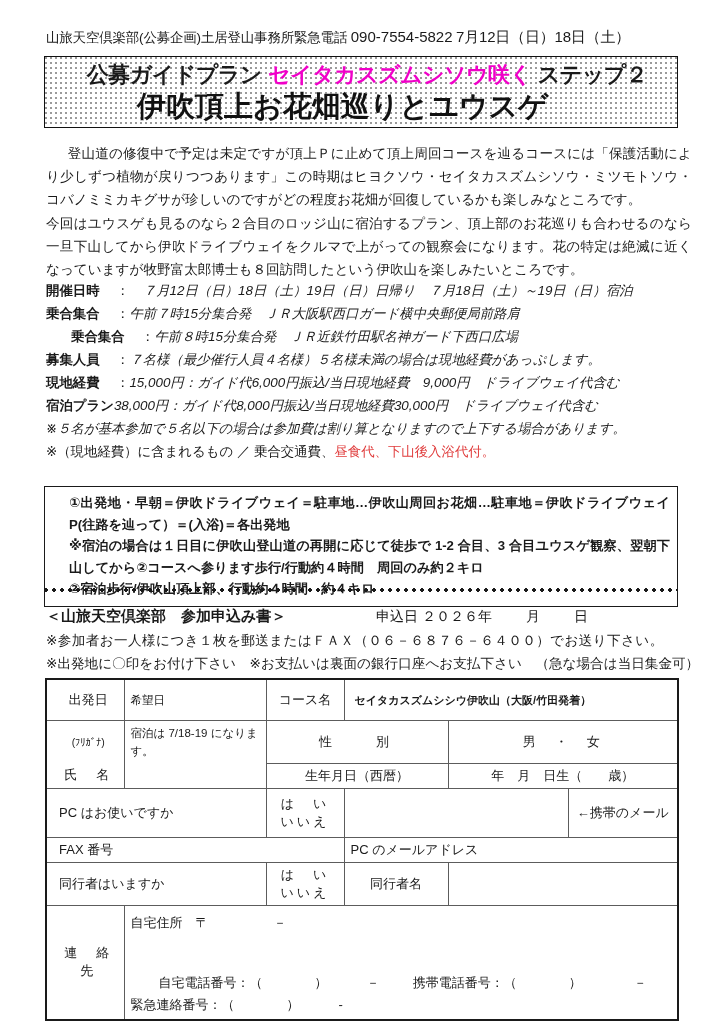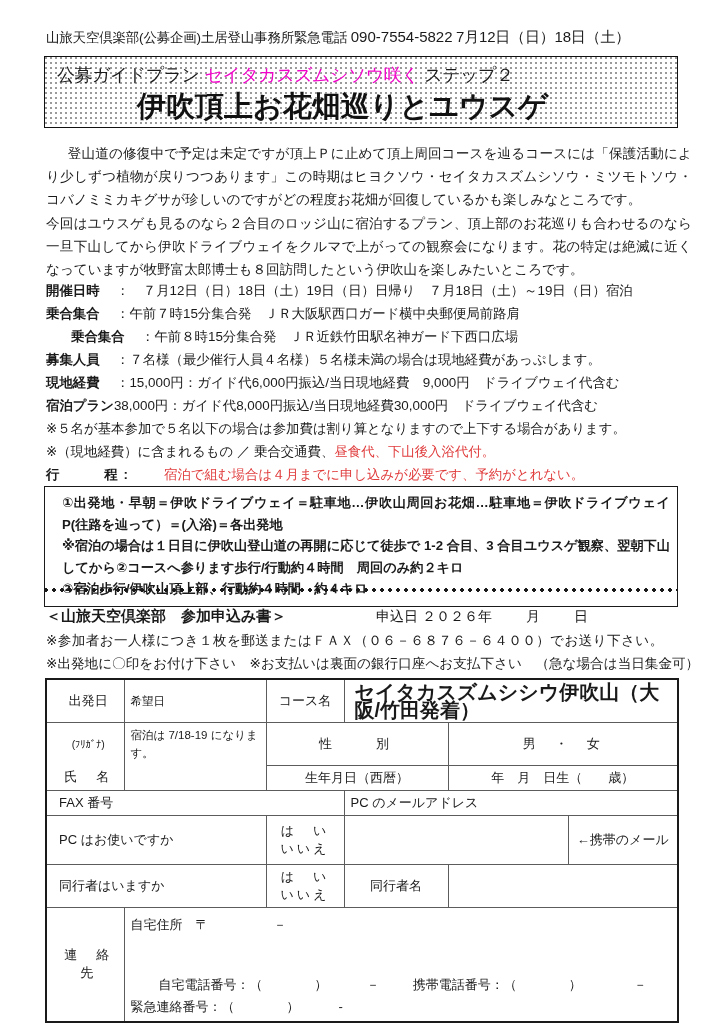--- a/index.html
+++ b/index.html
@@ -53,24 +53,24 @@
     background-color: #ffffff;
     background-image:
       radial-gradient(circle at 1px 1px, #9a9a9a 0.9px, transparent 1.1px);
     background-size: 5px 5px;
     overflow: hidden;
   }
   .banner-row1 {
     position: absolute;
     left: 0; right: 0;
     top: 3px;
-    text-align: left;
-    white-space: nowrap;
-    font-size: 18px;
-    font-weight: normal;
+    text-align: center;
+    white-space: nowrap;
+    font-size: 22px;
+    font-weight: bold;
     padding-left: 12px;
     line-height: 30px;
     text-shadow: 0 0 1px rgba(255,255,255,0.9);
   }
   .banner-row1 .b-plan {
     color: #1a1a1a;
     letter-spacing: -0.5px;
   }
   .banner-row1 .b-flower {
     color: #f000c8;
@@ -117,21 +117,21 @@
     font-size: 13.4px;
     line-height: 22.6px;
     white-space: nowrap;
     color: #1a1a1a;
   }
   .det .k {
     font-weight: bold;
     display: inline-block;
   }
   .det .k.w1 { min-width: 70px; }
-  .det .v { font-weight: normal; }
+  .det .v { font-weight: normal; font-style: italic; }
   .det.r1 { top: 280px; }
   .det.r2 { top: 303px; }
   .det.r3 { top: 326px; margin-left: 25px; }
   .det.r4 { top: 349px; }
   .det.r5 { top: 372px; }
   .det.r6 { top: 395px; }
   .det.r7 { top: 418px; }
   .det.r8 { top: 441px; }
   .det.r9 { top: 464px; }
 
@@ -140,21 +140,21 @@
   .det.r9 .sp { display: inline-block; width: 30px; }
 
   
   .itin {
     position: absolute;
     left: 44px;
     top: 486px;
     width: 634px;
     box-sizing: border-box;
     border: 1px solid #1a1a1a;
-    padding: 5px 7px 6px 17px;
+    padding: 5px 7px 6px 24px;
     font-size: 13.2px;
     line-height: 21.6px;
     font-weight: bold;
     color: #1a1a1a;
     text-align: justify;
   }
   .itin div { white-space: normal; }
 
   
   .dotsep {
@@ -208,21 +208,21 @@
     background: #fff;
   }
   table.form .outer-l { border-left: 2px solid #1a1a1a; padding-left: 12px; }
   table.form .outer-r { border-right: 2px solid #1a1a1a; }
   table.form .outer-t { border-top: 2px solid #1a1a1a; }
   table.form .outer-b { border-bottom: 2px solid #1a1a1a; }
 
   .c-ctr { text-align: center; }
   .small { font-size: 11.5px; }
   .tiny { font-size: 10.5px; }
-  .big { font-size: 20px; font-weight: bold; }
+  .big { font-size: 11px; font-weight: bold; }
   .sp-wide { letter-spacing: 6px; }
   .sp-mid  { letter-spacing: 3px; }
   .h-tall { height: 34px; }
   .pad-l { padding-left: 10px !important; }
   .vtop { vertical-align: top !important; }
 </style>
 </head>
 <body>
 
 <div class="page">
@@ -263,23 +263,20 @@
     <span class="k w1">現地経費</span><span>：</span><span class="v">15,000円：ガイド代6,000円振込/当日現地経費　9,000円　ドライブウェイ代含む</span>
   </div>
   <div class="det r6">
     <span class="k">宿泊プラン</span><span></span><span class="v">38,000円：ガイド代8,000円振込/当日現地経費30,000円　ドライブウェイ代含む</span>
   </div>
   <div class="det r7">
     <span class="v">※５名が基本参加で５名以下の場合は参加費は割り算となりますので上下する場合があります。</span>
   </div>
   <div class="det r8">
     <span>※（現地経費）に含まれるもの ／ 乗合交通費、</span><span class="red">昼食代、下山後入浴代付。</span>
-  </div>
-  <div class="det r9">
-    <span class="k">行　　程:</span><span class="sp"></span><span class="red">宿泊で組む場合は４月までに申し込みが必要です、予約がとれない。</span>
   </div>
 
   <div class="itin">
     <div>①出発地・早朝＝伊吹ドライブウェイ＝駐車地…伊吹山周回お花畑…駐車地＝伊吹ドライブウェイ P(往路を辿って）＝(入浴)＝各出発地</div>
     <div>※宿泊の場合は１日目に伊吹山登山道の再開に応じて徒歩で 1-2 合目、3 合目ユウスゲ観察、翌朝下山してから②コースへ参ります歩行/行動約４時間　周回のみ約２キロ</div>
     <div>②宿泊歩行/伊吹山頂上部、行動約４時間　約４キロ</div>
   </div>
 
   <div class="dotsep"></div>
 
@@ -319,29 +316,29 @@
       </tr>
 
       <tr>
         <td class="c-ctr outer-l sp-mid" style="border-top:none;">氏　名</td>
         <td style="border-top:none;"></td>
         <td class="c-ctr" colspan="2">生年月日（西暦）</td>
         <td class="c-ctr outer-r" colspan="2">年　月　日生（　　歳）</td>
       </tr>
 
       <tr>
-        <td class="outer-l" colspan="3">FAX 番号</td>
-        <td class="outer-r" colspan="3">PC のメールアドレス</td>
-      </tr>
-
-      <tr>
         <td class="outer-l h-tall" colspan="2" style="height:42px;">PC はお使いですか</td>
         <td class="c-ctr sp-mid">は　い　いいえ</td>
         <td colspan="2"></td>
         <td class="c-ctr outer-r">←携帯のメール</td>
+      </tr>
+
+      <tr>
+        <td class="outer-l" colspan="3">FAX 番号</td>
+        <td class="outer-r" colspan="3">PC のメールアドレス</td>
       </tr>
 
       <tr>
         <td class="outer-l h-tall" colspan="2">同行者はいますか</td>
         <td class="c-ctr sp-mid">は　い　いいえ</td>
         <td class="c-ctr">同行者名</td>
         <td class="outer-r" colspan="2"></td>
       </tr>
 
       <tr>

